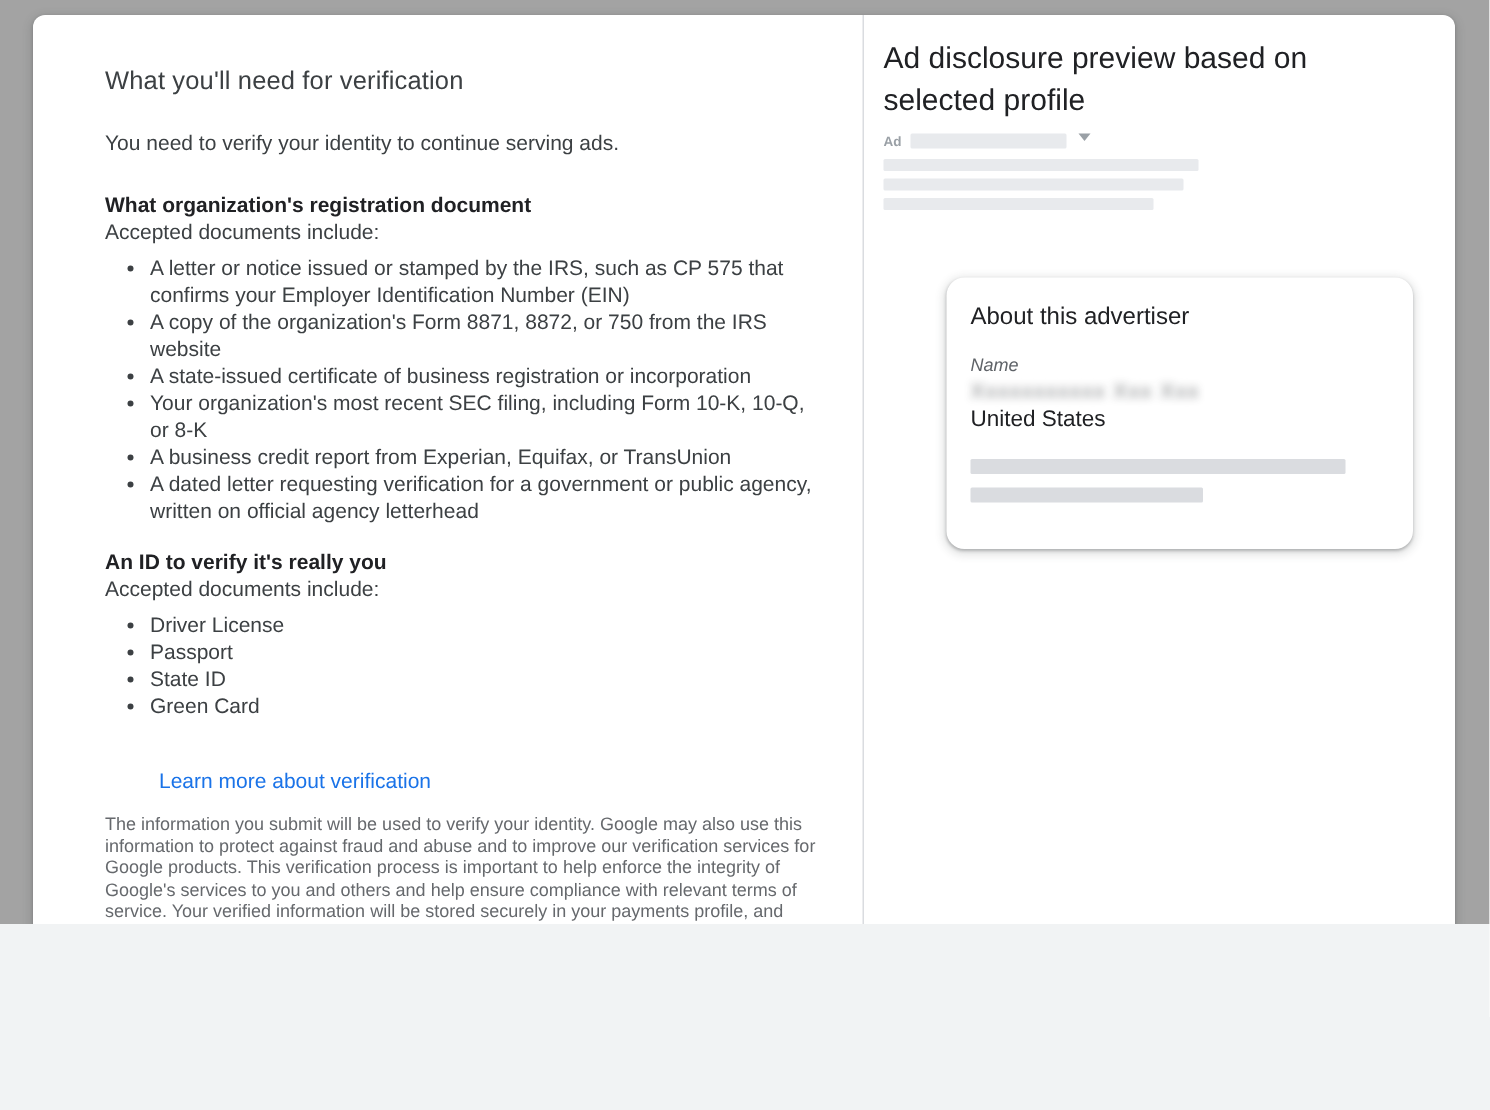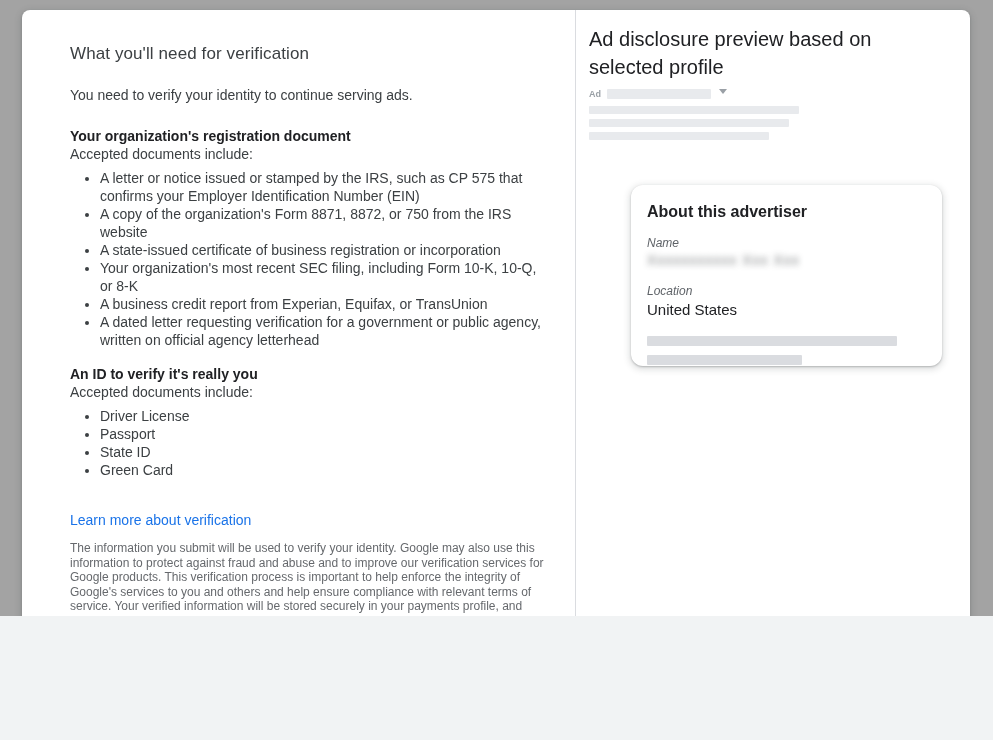--- a/index.html
+++ b/index.html
@@ -78,20 +78,21 @@
     line-height: 18px;
   }
   .learn-more {
     display: inline-block;
     margin-top: 32px;
     font-size: 14px;
     line-height: 18px;
     color: #1a73e8;
     text-decoration: none;
     cursor: pointer;
+    margin-left: 36px;
   }
   .fineprint {
     margin-top: 12px;
     width: 476px;
     font-size: 12px;
     line-height: 14.6px;
     color: #66696d;
   }
   .fineprint a {
     color: #1a73e8;
@@ -166,21 +167,21 @@
     left: 42px; top: 96px;
     width: 311px; height: 181px;
     background: #ffffff;
     border-radius: 12px;
     box-shadow: 0 1px 2px rgba(60,64,67,.30), 0 2px 6px 2px rgba(60,64,67,.15);
     padding: 16px 20px 0 16px;
     z-index: 2;
   }
   .adv-title {
     font-size: 16px;
-    font-weight: 700;
+    font-weight: 400;
     color: #202124;
     line-height: 22px;
   }
   .adv-field-label {
     margin-top: 12px;
     font-size: 12px;
     color: #5f6368;
     line-height: 16px;
     font-style: italic;
   }
@@ -209,21 +210,21 @@
 <body>
 
 <div class="viewport">
   <div class="dialog-card">
 
     <div class="left-col">
       <h1 class="page-title">What you'll need for verification</h1>
       <p class="intro">You need to verify your identity to continue serving ads.</p>
 
       <div class="section">
-        <div class="sec-head">Your organization's registration document</div>
+        <div class="sec-head">What organization's registration document</div>
         <div class="sec-sub">Accepted documents include:</div>
         <ul class="doc-list">
           <li>A letter or notice issued or stamped by the IRS, such as CP 575 that confirms your Employer Identification Number (EIN)</li>
           <li>A copy of the organization's Form 8871, 8872, or 750 from the IRS website</li>
           <li>A state-issued certificate of business registration or incorporation</li>
           <li>Your organization's most recent SEC filing, including Form 10-K, 10-Q, or 8-K</li>
           <li>A business credit report from Experian, Equifax, or TransUnion</li>
           <li>A dated letter requesting verification for a government or public agency, written on official agency letterhead</li>
         </ul>
       </div>
@@ -260,21 +261,20 @@
           <span class="caret-down"></span>
         </div>
         <div class="skel skel-line-1"></div>
         <div class="skel skel-line-2"></div>
         <div class="skel skel-line-3"></div>
 
         <div class="advertiser-card">
           <div class="adv-title">About this advertiser</div>
           <div class="adv-field-label">Name</div>
           <div class="adv-name-redacted">Xxxxxxxxxxx Xxx Xxx</div>
-          <div class="adv-field-label adv-location-label">Location</div>
           <div class="adv-location-value">United States</div>
           <div class="skel adv-skel-1"></div>
           <div class="skel adv-skel-2"></div>
         </div>
       </div>
     </div>
 
     <svg class="arrow-annotation" viewBox="-2 0 120 70" xmlns="http://www.w3.org/2000/svg">
       <polygon points="4.6,7.4 76.5,28.9 81.1,13.5 114.1,49.6 66.7,61.5 71.3,46.1 -0.6,24.6" fill="#ec1e24"></polygon>
     </svg>

